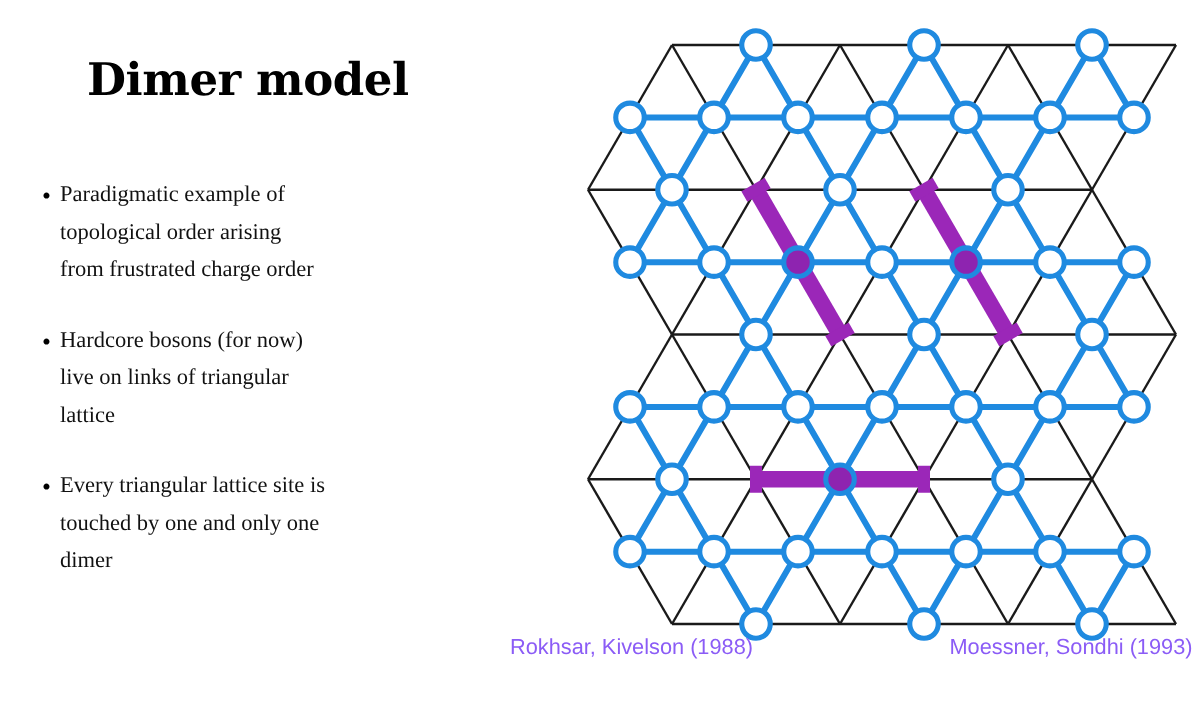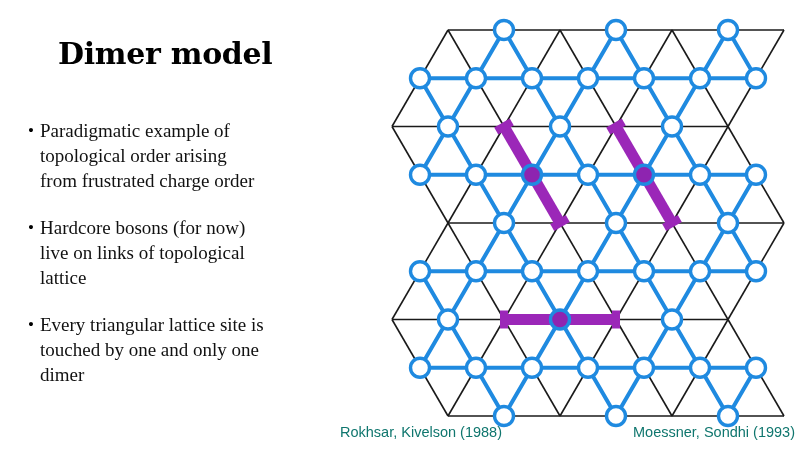--- a/index.html
+++ b/index.html
@@ -50,21 +50,21 @@
     width: 18px;
     font-size: 17px;
     line-height: 25px;
     color: #000000;
     text-align: center;
     font-family: "Liberation Serif", serif;
   }
   .bullet-text {
     flex: 1 1 auto;
     font-family: "Liberation Serif", serif;
-    font-size: 19px;
+    font-size: 15px;
     line-height: 25px;
     color: #111111;
     white-space: pre-line;
   }
   #figure {
     position: absolute;
     left: 380px;
     top: 18px;
     width: 412px;
     height: 410px;
@@ -74,42 +74,42 @@
     left: 340px;
     top: 424px;
     width: 455px;
     display: flex;
     justify-content: space-between;
     align-items: baseline;
   }
   .caption {
     font-family: "Liberation Sans", sans-serif;
     font-size: 14.5px;
-    color: #0f766e;
+    color: #8b5cf6;
     white-space: nowrap;
   }
 </style>
 </head>
 <body>
 
 <div id="slide">
 
   <div id="title">Dimer model</div>
 
   <div id="bullets">
     <div class="bullet">
       <span class="bullet-marker">•</span>
       <span class="bullet-text">Paradigmatic example of
 topological order arising
 from frustrated charge order</span>
     </div>
     <div class="bullet">
       <span class="bullet-marker">•</span>
       <span class="bullet-text">Hardcore bosons (for now)
-live on links of topological
+live on links of triangular
 lattice</span>
     </div>
     <div class="bullet">
       <span class="bullet-marker">•</span>
       <span class="bullet-text">Every triangular lattice site is
 touched by one and only one
 dimer</span>
     </div>
   </div>
 

